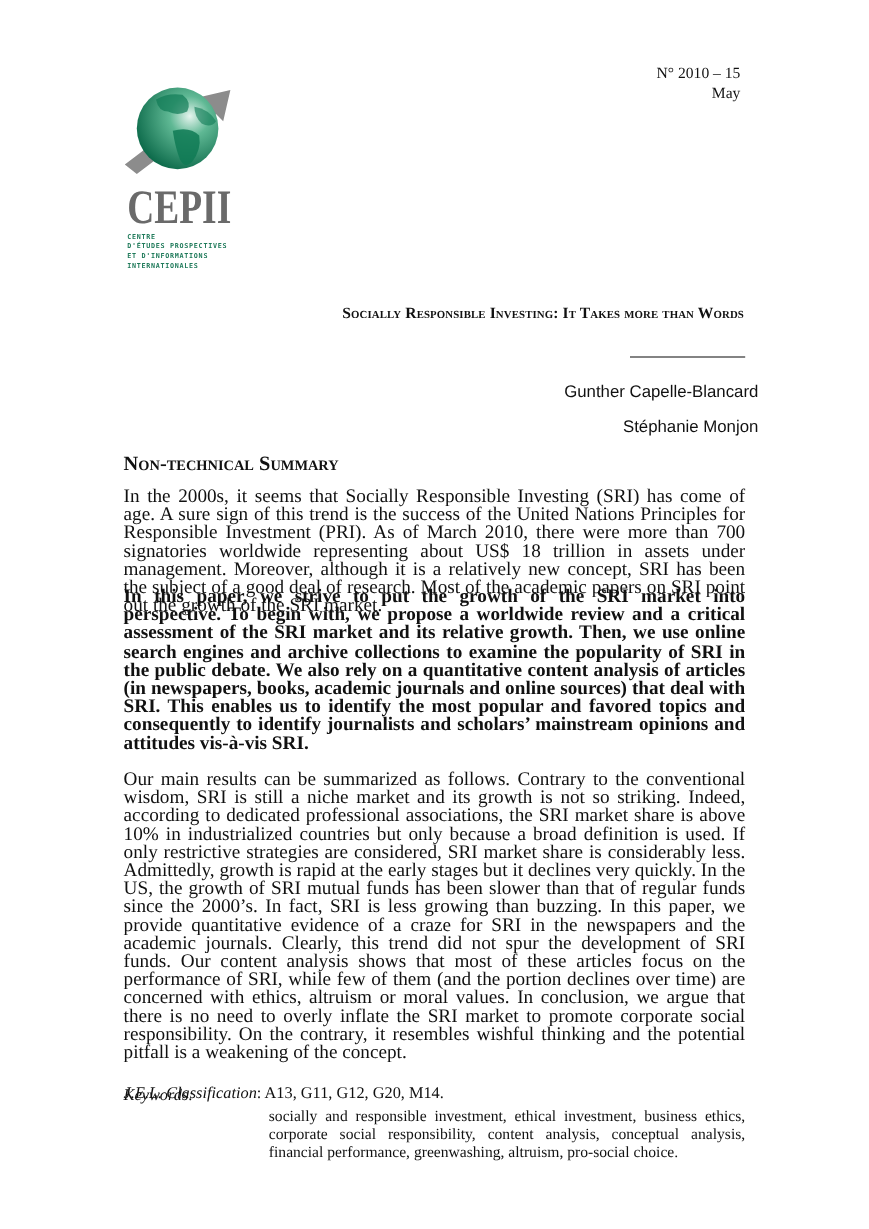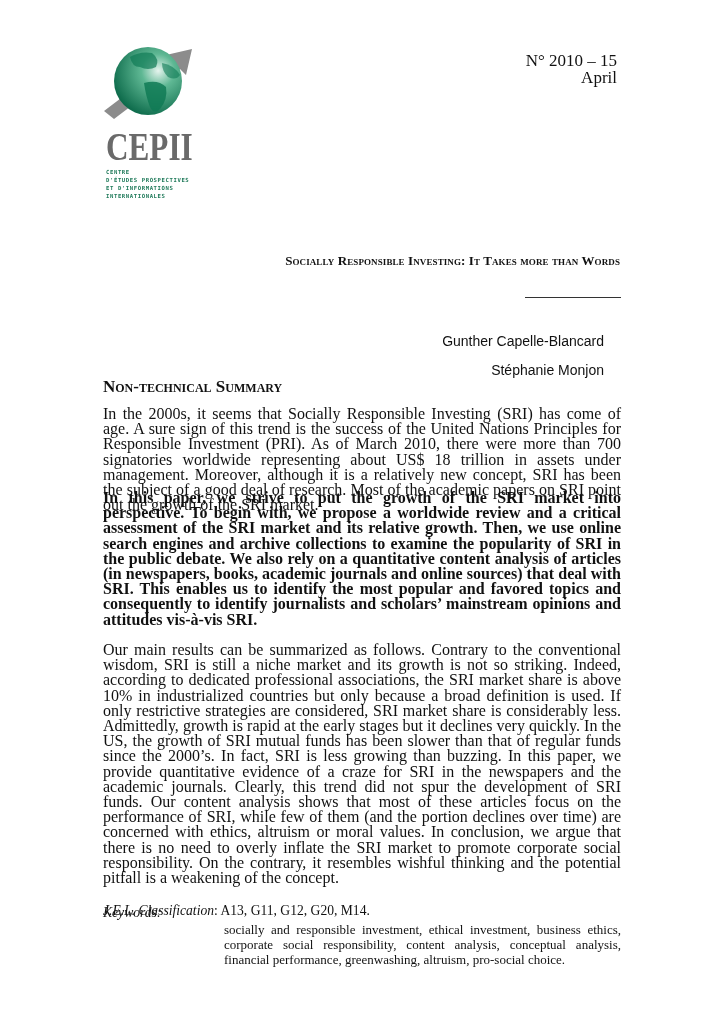--- a/index.html
+++ b/index.html
@@ -1,36 +1,36 @@
 <!DOCTYPE html>
 <html><head>
 <meta charset="utf-8">
 <style>
   html, body { margin: 0; padding: 0; background: #ffffff; }
   body { width: 724px; height: 1024px; position: relative; overflow: hidden;
          font-family: "Liberation Serif", "DejaVu Serif", serif; color: #111; }
   .abs { position: absolute; }
 
   
-  #logo { left: 100px; top: 37px; width: 120px; height: 180px; }
+  #logo { left: 100px; top: 63px; width: 120px; height: 180px; }
   #logo svg { display: block; }
   .cepii-word { position: absolute; left: 6px; top: 90px; font-family: "Liberation Serif", serif;
     font-size: 40px; font-weight: bold; color: #6a6a6a; letter-spacing: 0px; transform: scaleX(0.78);
     transform-origin: left top; line-height: 40px; }
   .cepii-sub { position: absolute; left: 6px; font-family: "DejaVu Sans Mono", monospace; font-size: 5.6px;
     font-weight: bold; color: #1f7a5a; letter-spacing: 0.6px; line-height: 8px; white-space: nowrap; }
 
   
-  #docnum { right: 107px; top: 52px; font-size: 17px; text-align: right; line-height: 17px; }
+  #docnum { right: 107px; top: 52px; font-size: 13px; text-align: right; line-height: 17px; }
 
   
   #title { right: 104px; top: 253px; font-size: 13px; font-weight: bold; font-variant: small-caps;
            letter-spacing: 0.1px; white-space: nowrap; }
   #rule { left: 525px; top: 297px; width: 96px; height: 1px; background: #333; }
-  .author { right: 120px; font-family: "Liberation Sans", "DejaVu Sans", sans-serif; font-size: 14px; white-space: nowrap; margin-top: 15px; }
+  .author { right: 92px; font-family: "Liberation Sans", "DejaVu Sans", sans-serif; font-size: 14px; white-space: nowrap; }
   #author1 { top: 318px; }
   #author2 { top: 347px; }
 
   
   #summary-heading { left: 103px; top: 377px; font-size: 17px; font-weight: bold; font-variant: small-caps; }
   .para { position: absolute; left: 103px; width: 518px; font-size: 16px; line-height: 15.2px;
           text-align: justify; margin: 0; }
   #p1 { top: 406px; }
   #p2 { top: 490px; font-weight: bold; }
   #p3 { top: 642px; }
@@ -63,21 +63,21 @@
   </svg>
   <div class="cepii-word">CEPII</div>
   <div class="cepii-sub" style="top:131px">CENTRE</div>
   <div class="cepii-sub" style="top:139px">D'ÉTUDES PROSPECTIVES</div>
   <div class="cepii-sub" style="top:147px">ET D'INFORMATIONS</div>
   <div class="cepii-sub" style="top:155px">INTERNATIONALES</div>
 </div>
 
 <div id="docnum" class="abs">
   <div>N° 2010 – 15</div>
-  <div>April</div>
+  <div>May</div>
 </div>
 
 <div id="title" class="abs">Socially Responsible Investing: It Takes more than Words</div>
 <div id="rule" class="abs"></div>
 <div id="author1" class="abs author">Gunther Capelle-Blancard</div>
 <div id="author2" class="abs author">Stéphanie Monjon</div>
 
 <div id="summary-heading" class="abs">Non-technical Summary</div>
 <p id="p1" class="para">In the 2000s, it seems that Socially Responsible Investing (SRI) has come of age. A sure sign of this trend is the success of the United Nations Principles for Responsible Investment (PRI). As of March 2010, there were more than 700 signatories worldwide representing about US$ 18 trillion in assets under management. Moreover, although it is a relatively new concept, SRI has been the subject of a good deal of research. Most of the academic papers on SRI point out the growth of the SRI market.</p>
 <p id="p2" class="para">In this paper, we strive to put the growth of the SRI market into perspective. To begin with, we propose a worldwide review and a critical assessment of the SRI market and its relative growth. Then, we use online search engines and archive collections to examine the popularity of SRI in the public debate. We also rely on a quantitative content analysis of articles (in newspapers, books, academic journals and online sources) that deal with SRI. This enables us to identify the most popular and favored topics and consequently to identify journalists and scholars’ mainstream opinions and attitudes vis-à-vis SRI.</p>

